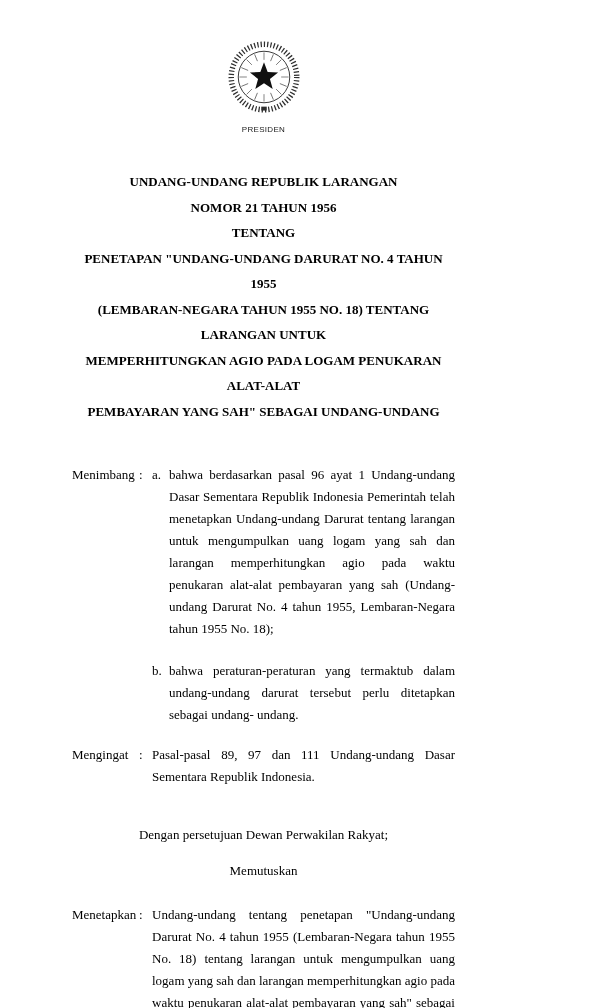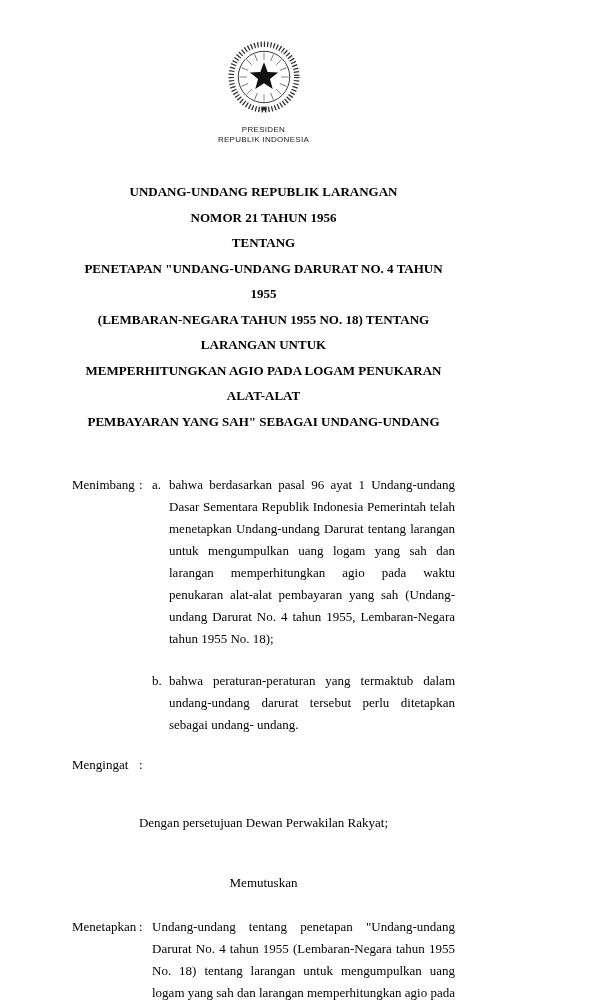--- a/index.html
+++ b/index.html
@@ -58,21 +58,21 @@
   }
   .lettered-item + .lettered-item { margin-top: 20px; }
   .item-text { text-align: justify; }
   
   .center-line {
     text-align: center;
     font-size: 13px;
     line-height: 22px;
   }
   .persetujuan-line { margin-top: 36px; }
-  .memutuskan-line { margin-top: 38px; text-align: center; }
+  .memutuskan-line { margin-top: 14px; text-align: center; }
   
   .footer-line {
     margin-top: 12px;
     margin-right: -18px;
     font-size: 13px;
     line-height: 22px;
   }
   .emblem svg { display: block; }
 </style>
 </head>
@@ -107,21 +107,20 @@
           <line x1="50" y1="18.5" x2="50" y2="28" transform="rotate(337.5 50 50)"></line>
         </g>
 
         <polygon points="50,31 54.70,43.53 68.07,44.13 57.61,52.47 61.17,65.37 50,58 38.83,65.37 42.39,52.47 31.93,44.13 45.30,43.53" fill="#101010"></polygon>
 
         <rect x="46.5" y="88" width="7" height="5" fill="#2e2e2e"></rect>
       </svg>
     </span>
     <div class="emblem-caption">
       <div>PRESIDEN</div>
-      <div>REPUBLIK INDONESIA</div>
     </div>
   </header>
 
   <section class="title-block">
     <div>UNDANG-UNDANG REPUBLIK LARANGAN</div>
     <div>NOMOR 21 TAHUN 1956</div>
     <div>TENTANG</div>
     <div>PENETAPAN "UNDANG-UNDANG DARURAT NO. 4 TAHUN 1955</div>
     <div>(LEMBARAN-NEGARA TAHUN 1955 NO. 18) TENTANG LARANGAN UNTUK</div>
     <div>MEMPERHITUNGKAN AGIO PADA LOGAM PENUKARAN ALAT-ALAT</div>
@@ -140,20 +139,21 @@
       <div class="lettered-item">
         <div class="item-marker">b.</div>
         <div class="item-text">bahwa peraturan-peraturan yang termaktub dalam undang-undang darurat tersebut perlu ditetapkan sebagai undang- undang.</div>
       </div>
     </div>
   </section>
 
   <section class="clause clause-mengingat">
     <div class="clause-label">Mengingat</div>
     <div class="clause-colon">:</div>
+    <div class="clause-text">Pasal-pasal 89, 97 dan 111 Undang-undang Dasar Sementara Republik Indonesia.</div>
   </section>
 
   <div class="center-line persetujuan-line">Dengan persetujuan Dewan Perwakilan Rakyat;</div>
 
   <div class="center-line memutuskan-line">Memutuskan</div>
 
   <section class="clause clause-menetapkan">
     <div class="clause-label">Menetapkan</div>
     <div class="clause-colon">:</div>
     <div class="clause-text">Undang-undang tentang penetapan "Undang-undang Darurat No. 4 tahun 1955 (Lembaran-Negara tahun 1955 No. 18) tentang larangan untuk mengumpulkan uang logam yang sah dan larangan memperhitungkan agio pada waktu penukaran alat-alat pembayaran yang sah" sebagai undang-undang.</div>

